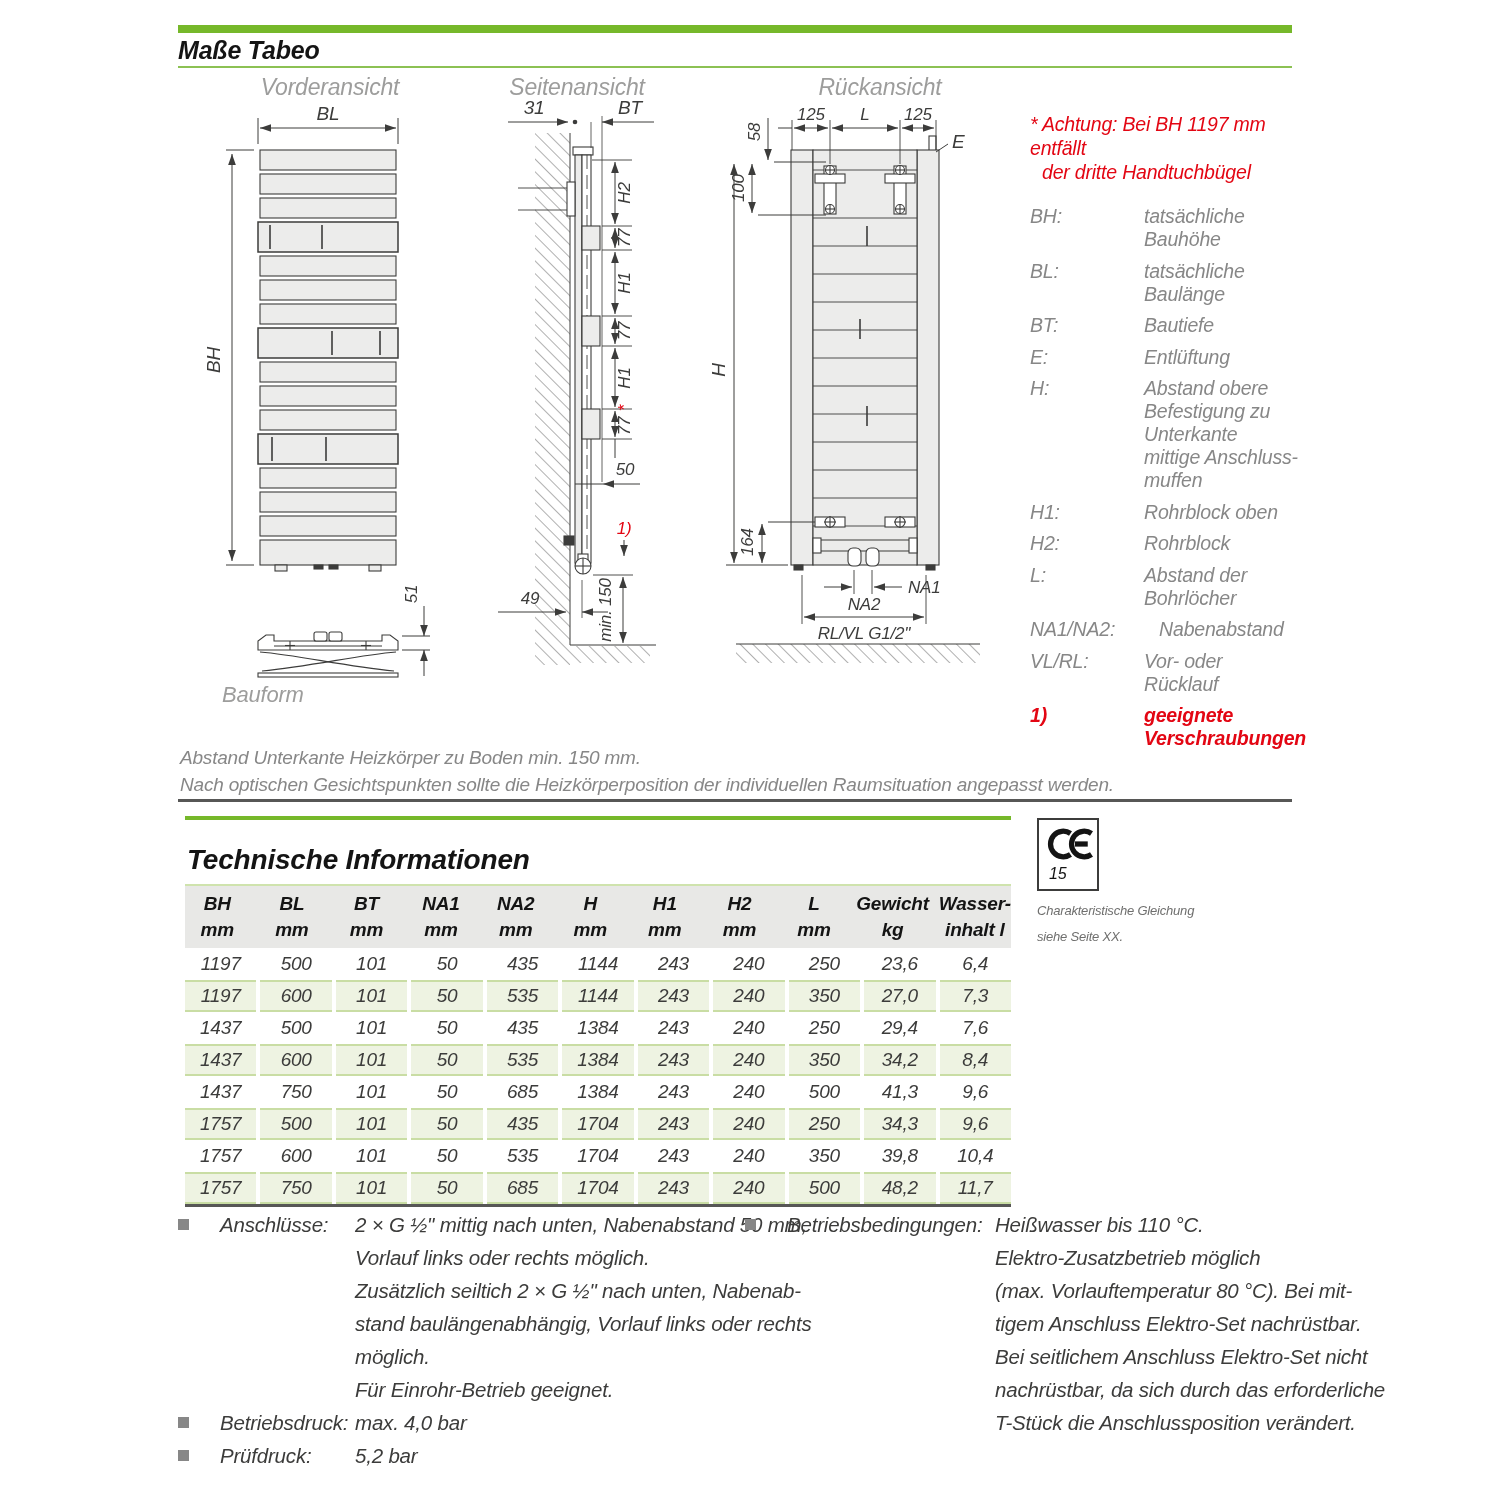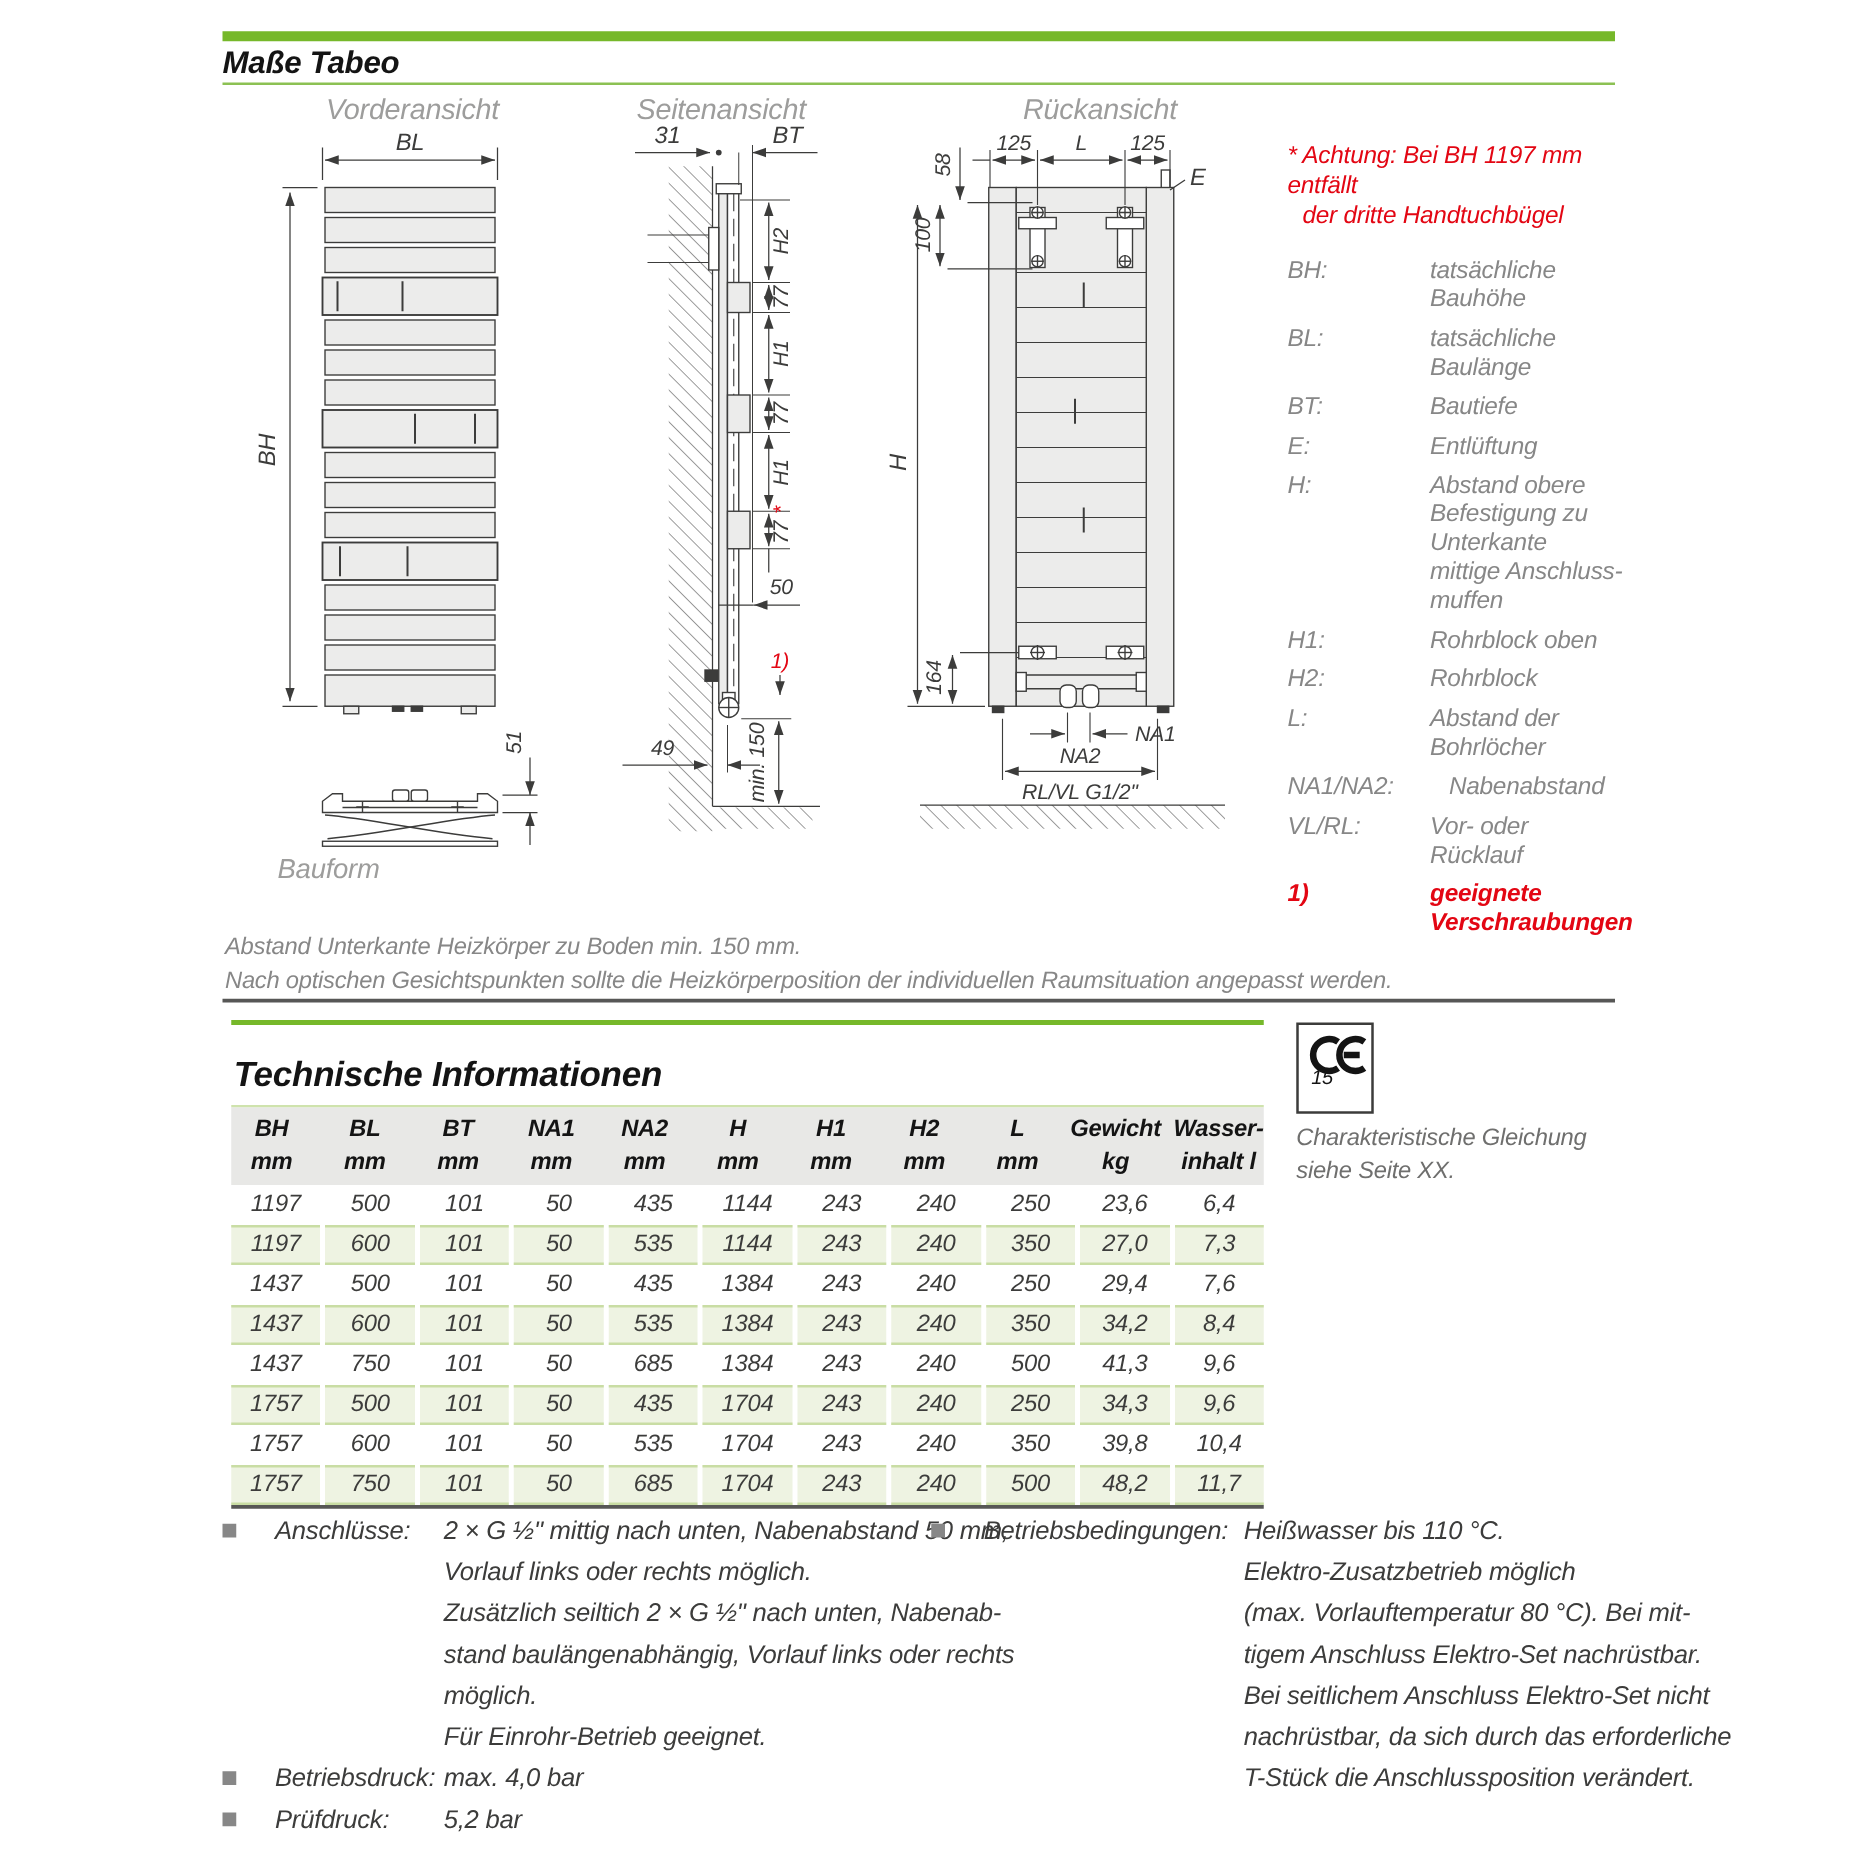--- a/index.html
+++ b/index.html
@@ -33,22 +33,22 @@
   .tb-title{font-size:28px;font-weight:bold;color:#141414;padding:24px 0 8px 2px;}
   .tb-thin{height:2px;background:#cfe3ad;}
   .thead{display:grid;grid-template-columns:repeat(11,1fr);column-gap:10px;background:#e8e8e6;padding:5px 0;}
   .th{text-align:center;font-weight:bold;font-size:19px;line-height:26px;color:#141414;}
   .trow{display:grid;grid-template-columns:repeat(11,1fr);column-gap:4px;}
   .td{height:32px;display:flex;align-items:center;justify-content:center;font-size:19px;box-sizing:border-box;}
   .trow.alt .td{background:#eef3e2;border-top:2px solid #c9dda4;border-bottom:2px solid #c9dda4;}
   .tb-bottom{height:3px;background:#575756;}
   
   .ce-box{left:1037px;top:818px;width:62px;height:73px;border:2px solid #3c3c3b;box-sizing:border-box;}
-  .ce-num{position:absolute;left:10px;bottom:17px;font-size:16px;color:#141414;}
-  .ce-note{left:1037px;top:898px;font-size:19px;color:#6f6f6e;line-height:26px;}
+  .ce-num{position:absolute;left:10px;bottom:6px;font-size:16px;color:#141414;}
+  .ce-note{left:1037px;top:898px;font-size:13px;color:#6f6f6e;line-height:26px;}
   
   .specs{top:1208px;font-size:20.5px;color:#3c3c3b;}
   .specs-left{left:178px;width:560px;}
   .specs-right{left:745px;width:560px;}
   .spec-item{display:flex;align-items:flex-start;gap:20px;}
   .bullet{width:11px;height:11px;background:#878787;margin:11px 11px 0 0;flex:none;}
   .spec-label{width:115px;flex:none;line-height:33px;}
   .specs-right .spec-label{width:188px;}
   .spec-lines{flex:1;}
   .spec-line{line-height:33px;white-space:nowrap;}

